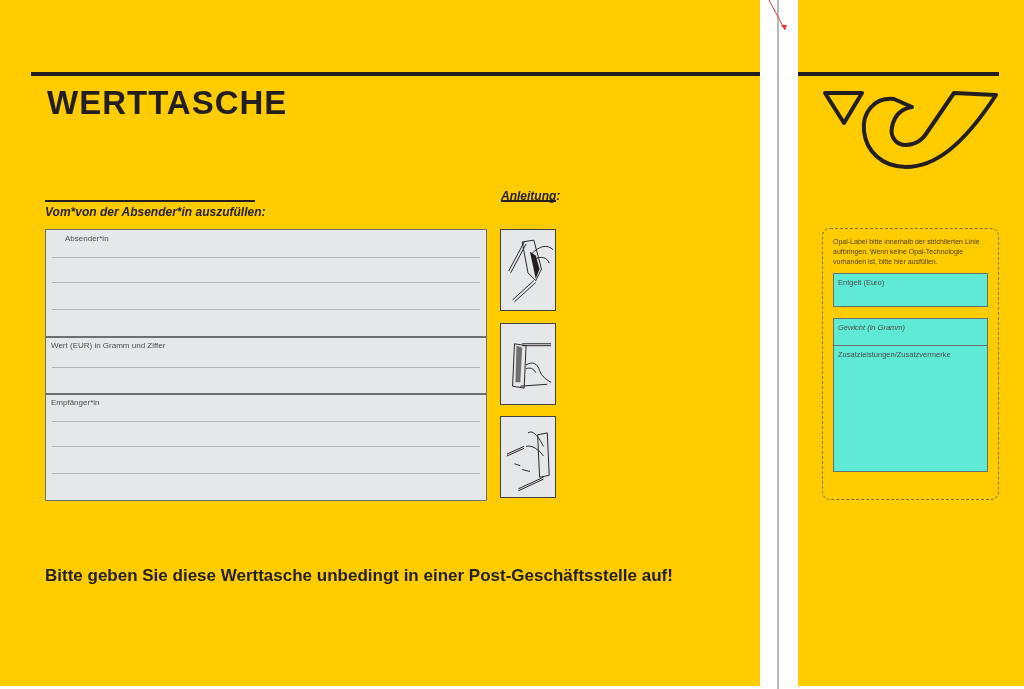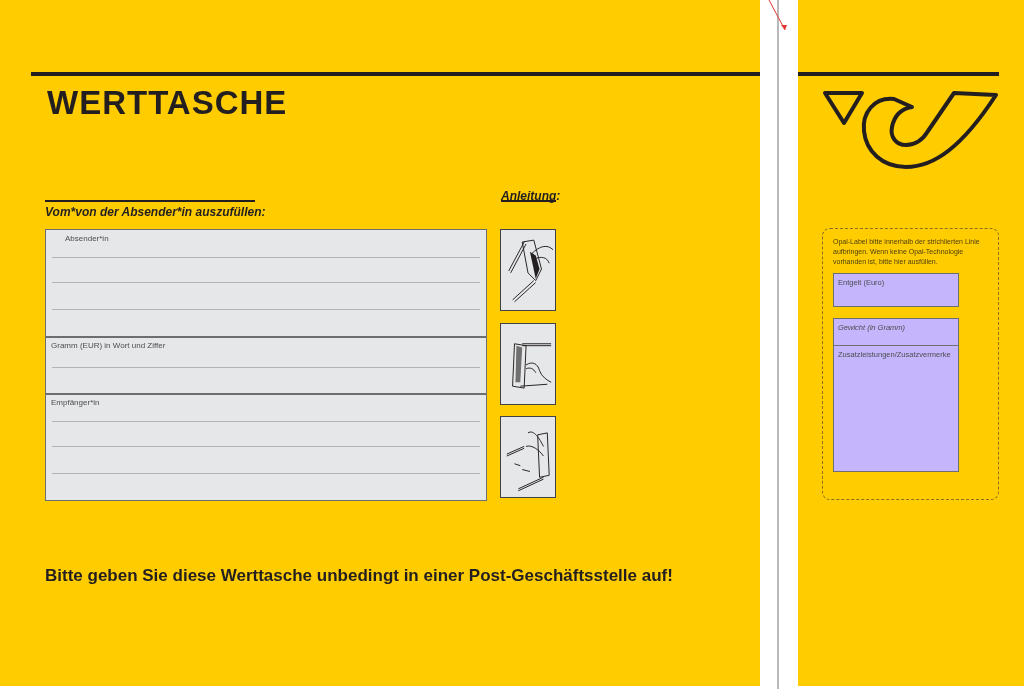--- a/index.html
+++ b/index.html
@@ -15,21 +15,21 @@
   .sec-rule { position:absolute; height:2px; background:#231f20; }
   .form-box { position:absolute; background:#e6e7e8; border:1.5px solid #6d6e70; box-sizing:border-box; }
   .field-lbl { position:absolute; font-size:8px; color:#4d4d4f; }
   .write-line { position:absolute; left:6px; right:6px; height:1px; background:#b3b3b3; }
   .section-div { position:absolute; left:0; right:0; height:1.5px; background:#6d6e70; }
   .instr { position:absolute; left:500px; width:56px; height:82px; background:#e6e7e8; border:1.5px solid #414042; box-sizing:border-box; }
   .instr svg { width:100%; height:100%; }
   .notice { position:absolute; left:45px; top:566px; font-size:17px; font-weight:bold; }
   .dash-box { position:absolute; left:822px; top:228px; width:177px; height:272px; border:1px dashed #8a7020; border-radius:8px; box-sizing:border-box; }
   .opal-text { position:absolute; left:833px; top:237px; width:160px; font-size:7px; line-height:10px; color:#4d3f10; }
-  .side-field { position:absolute; left:833px; width:126px; background:#c4b5fd; border:1.5px solid #6d6e70; box-sizing:border-box; }
+  .side-field { position:absolute; left:833px; width:155px; background:#5eead4; border:1.5px solid #6d6e70; box-sizing:border-box; }
   .side-field span { position:absolute; left:4px; top:4px; font-size:7.5px; color:#4d4d4f; }
 </style>
 </head>
 <body>
 
 <div class="panel" id="front"></div>
 <div class="panel" id="side"></div>
 <div class="fold-line"></div>
 <svg class="arrow" viewBox="0 0 30 36">
   <line x1="4" y1="0" x2="20" y2="30" stroke="#e53935" stroke-width="1"></line>
@@ -46,21 +46,21 @@
 
 <div class="sec-rule" style="left:501px; top:200px; width:55px;"></div>
 <div class="sec-label" style="left:501px; top:189px;">Anleitung:</div>
 
 <div class="form-box" style="left:45px; top:229px; width:442px; height:272px;">
   <div class="field-lbl" style="left:19px; top:4px;">Absender*in</div>
   <div class="write-line" style="top:27px;"></div>
   <div class="write-line" style="top:52px;"></div>
   <div class="write-line" style="top:79px;"></div>
   <div class="section-div" style="top:106px;"></div>
-  <div class="field-lbl" style="left:5px; top:111px;">Gramm (EUR) in Wort und Ziffer</div>
+  <div class="field-lbl" style="left:5px; top:111px;">Wert (EUR) in Gramm und Ziffer</div>
   <div class="write-line" style="top:137px;"></div>
   <div class="section-div" style="top:163px;"></div>
   <div class="field-lbl" style="left:5px; top:168px;">Empfänger*in</div>
   <div class="write-line" style="top:191px;"></div>
   <div class="write-line" style="top:216px;"></div>
   <div class="write-line" style="top:243px;"></div>
 </div>
 
 <div class="instr" style="top:229px;">
   <svg viewBox="0 0 56 82">

